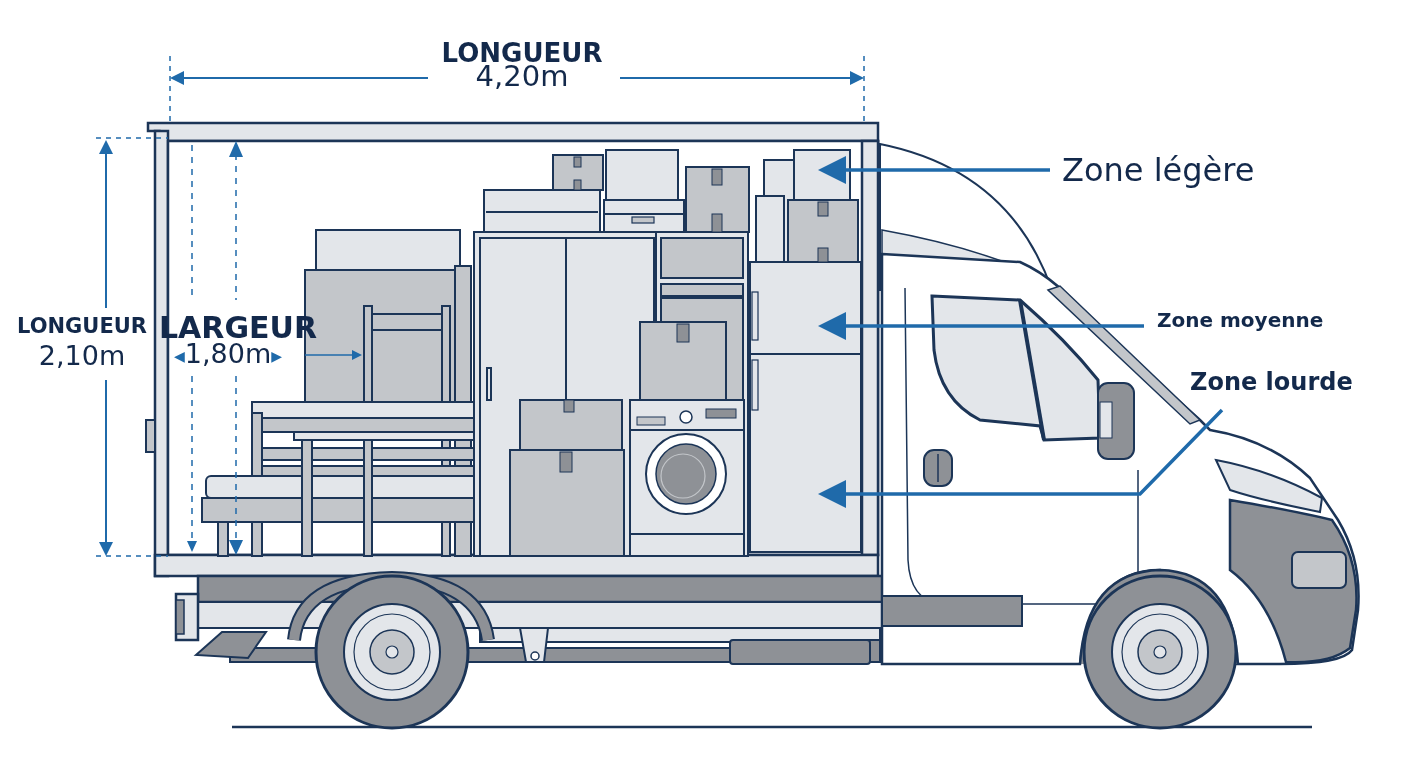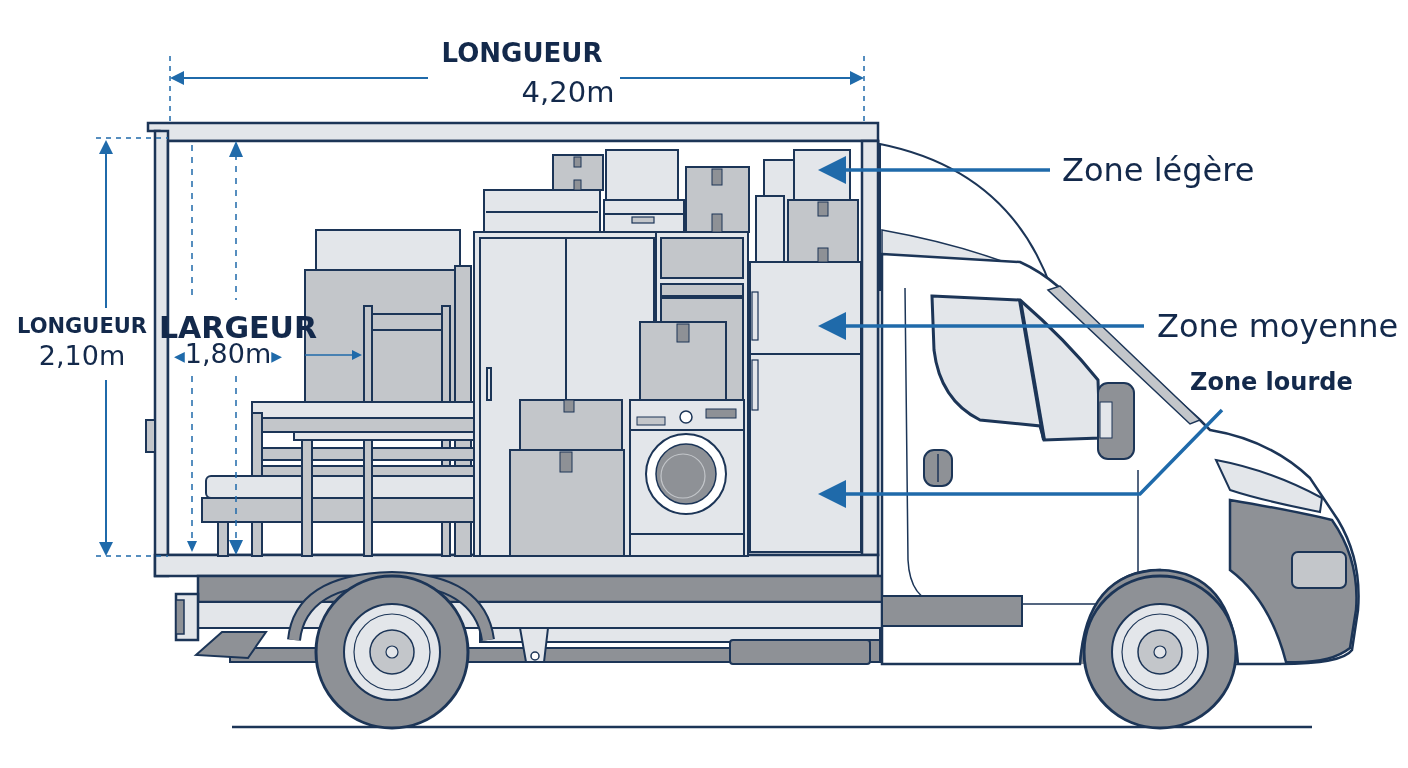--- a/index.html
+++ b/index.html
@@ -205,25 +205,25 @@
     <line x1="842" y1="170" x2="1050" y2="170" stroke-width="3.5"></line>
     <path d="M818 170 L846 156 L846 184 Z" stroke="none"></path>
     <line x1="842" y1="326" x2="1144" y2="326" stroke-width="3.5"></line>
     <path d="M818 326 L846 312 L846 340 Z" stroke="none"></path>
     <polyline points="842,494 1140,494 1222,410" fill="none" stroke-width="3.5"></polyline>
     <path d="M818 494 L846 480 L846 508 Z" stroke="none"></path>
   </g>
 </svg>
 
 <div class="lbl bold center" style="left:522px; top:40px; font-size:26px;">LONGUEUR</div>
-<div class="lbl center" style="left:522px; top:78px; font-size:29px;margin-left:46px;">4,20m</div>
+<div class="lbl center" style="left:522px; top:62px; font-size:29px;">4,20m</div>
 
 <div class="lbl bold center" style="left:82px; top:316px; font-size:21px;">LONGUEUR</div>
 <div class="lbl center" style="left:82px; top:342px; font-size:27px;">2,10m</div>
 
 <div class="lbl bold center" style="left:238px; top:313px; font-size:30px;">LARGEUR</div>
 <div class="lbl" style="left:174px; top:340px; font-size:27px;text-align:right;">
   <span style="color:#1f6aaa; font-size:14px; vertical-align:middle;">◀</span><span>1,80m</span><span style="color:#1f6aaa; font-size:14px; vertical-align:middle;">▶</span>
 </div>
 
 <div class="lbl" style="left:1062px; top:154px; font-size:32px;">Zone légère</div>
-<div class="lbl" style="left:1157px; top:310px; font-size:32px;">Zone moyenne</div>
+<div class="lbl" style="left:1157px; top:310px; font-size:20px;font-weight:bold;">Zone moyenne</div>
 <div class="lbl" style="left:1190px; top:370px; font-size:24px;font-weight:bold;">Zone lourde</div>
 
 </body></html>

